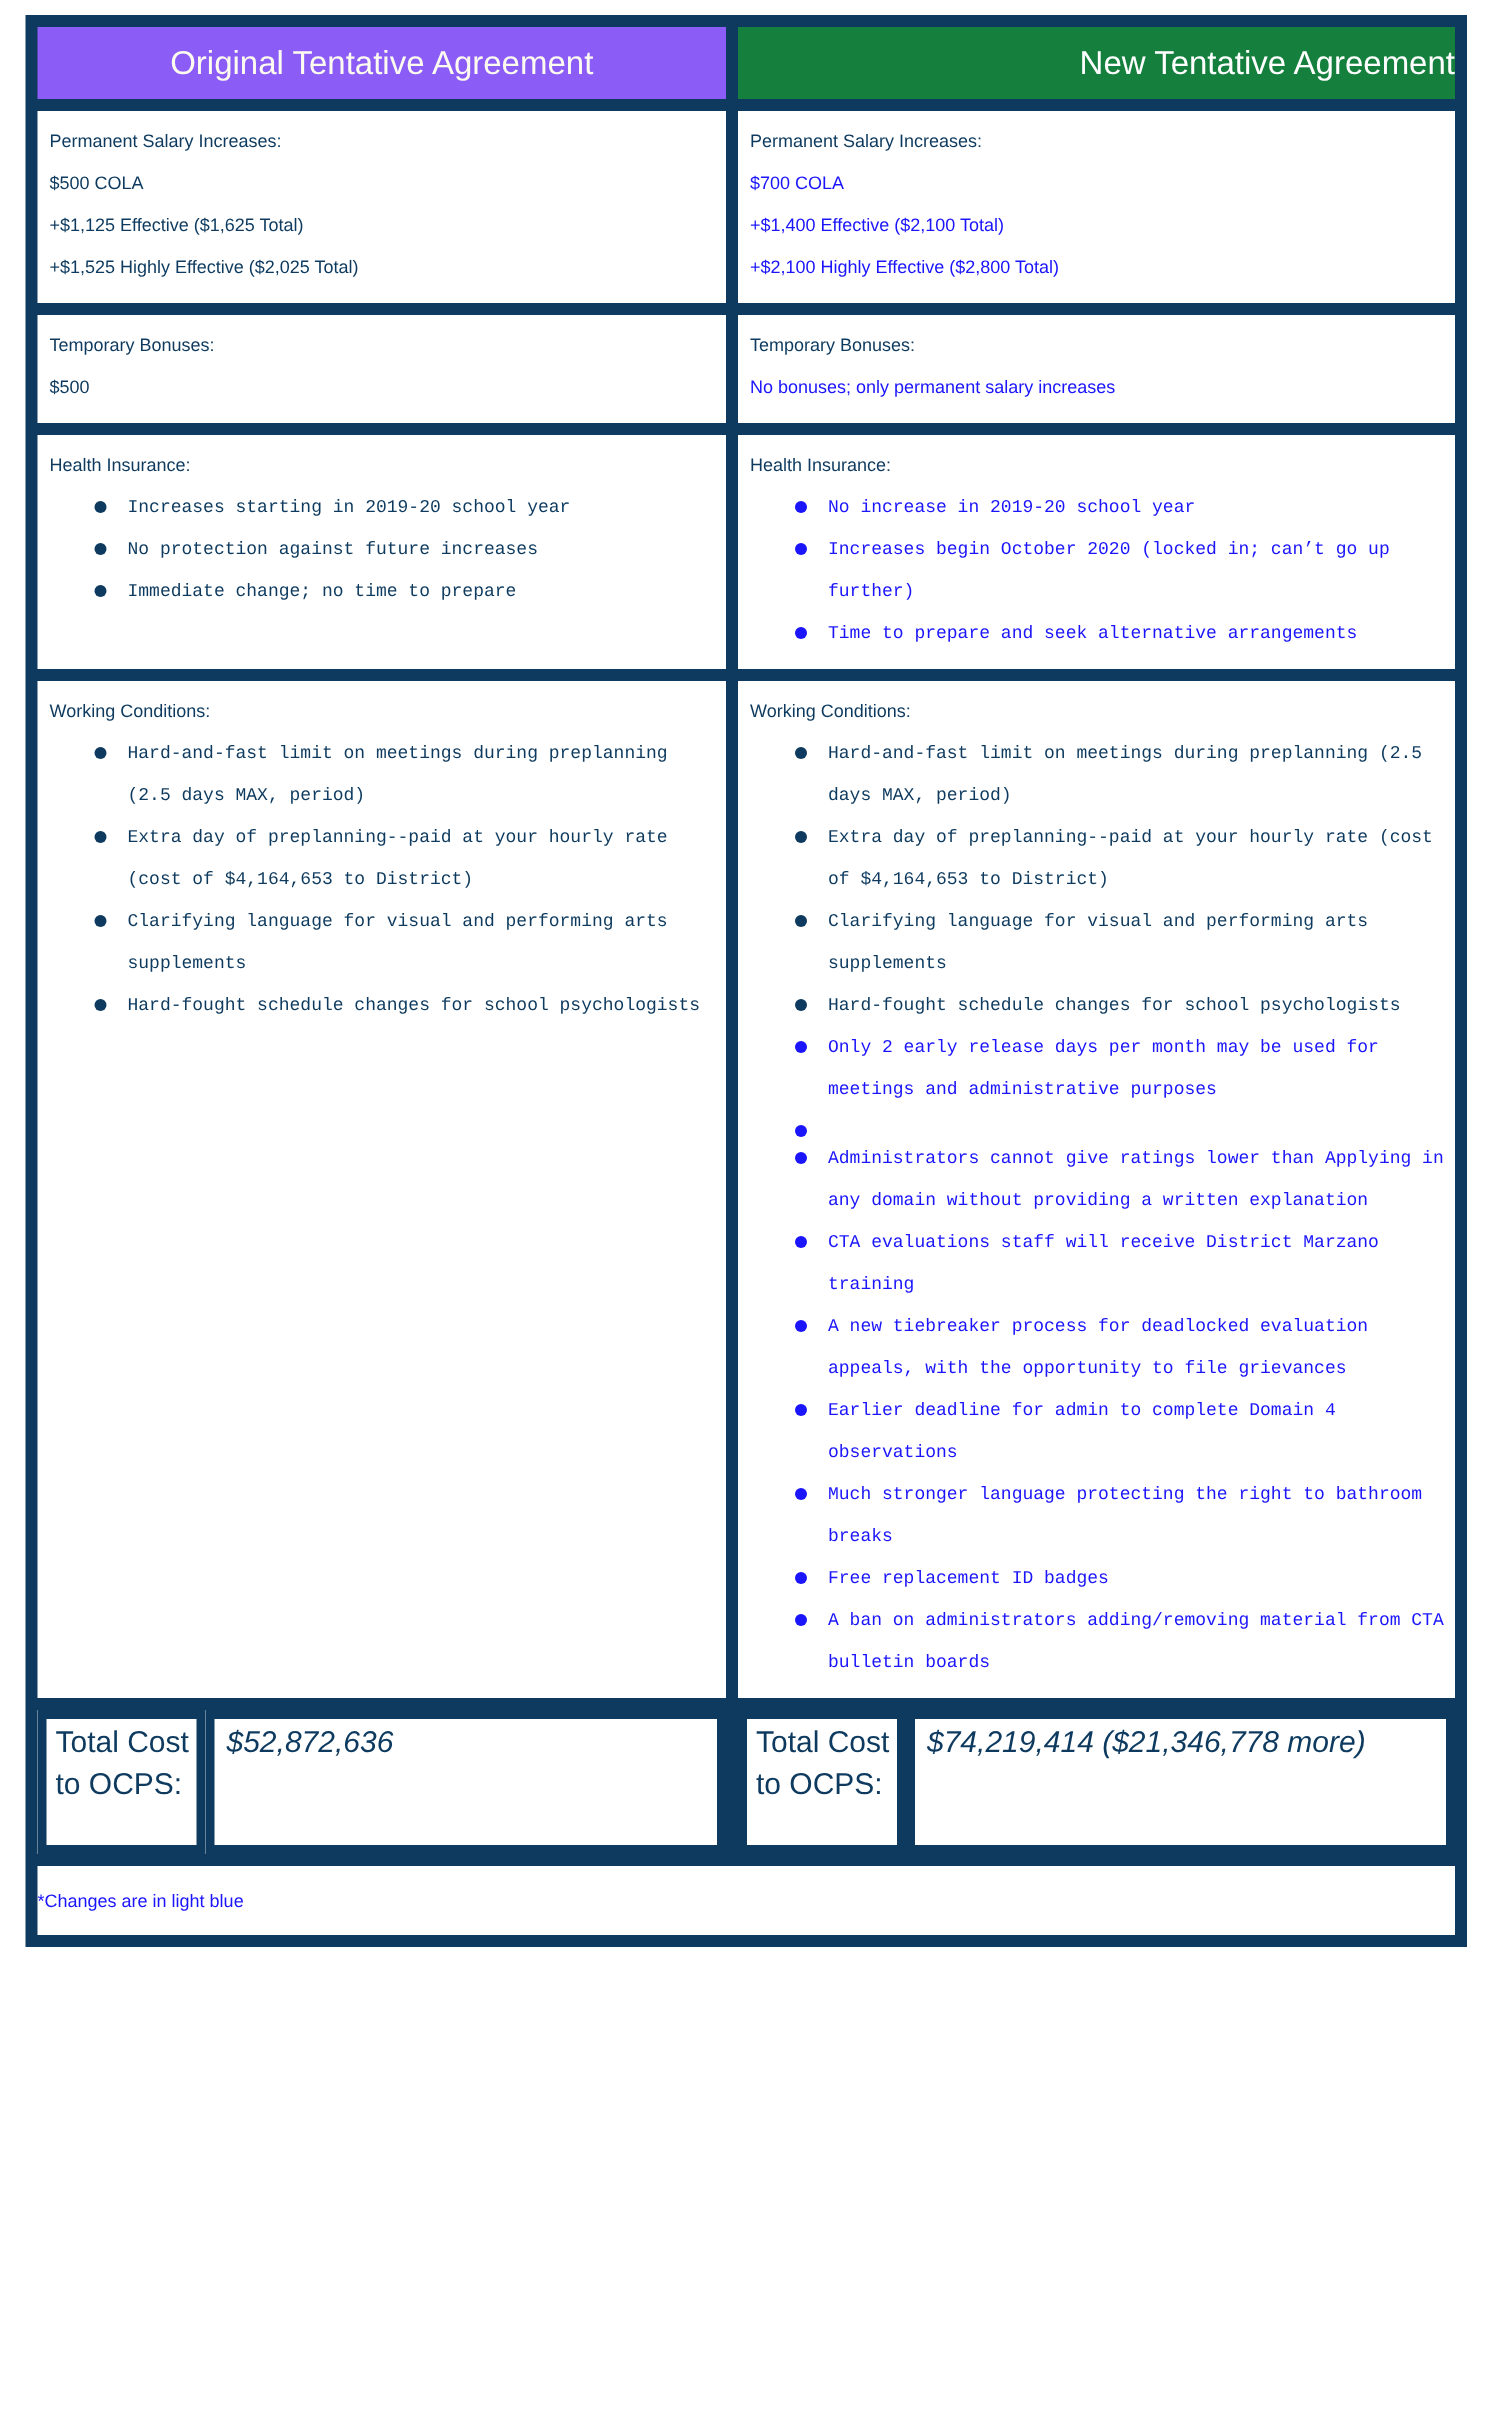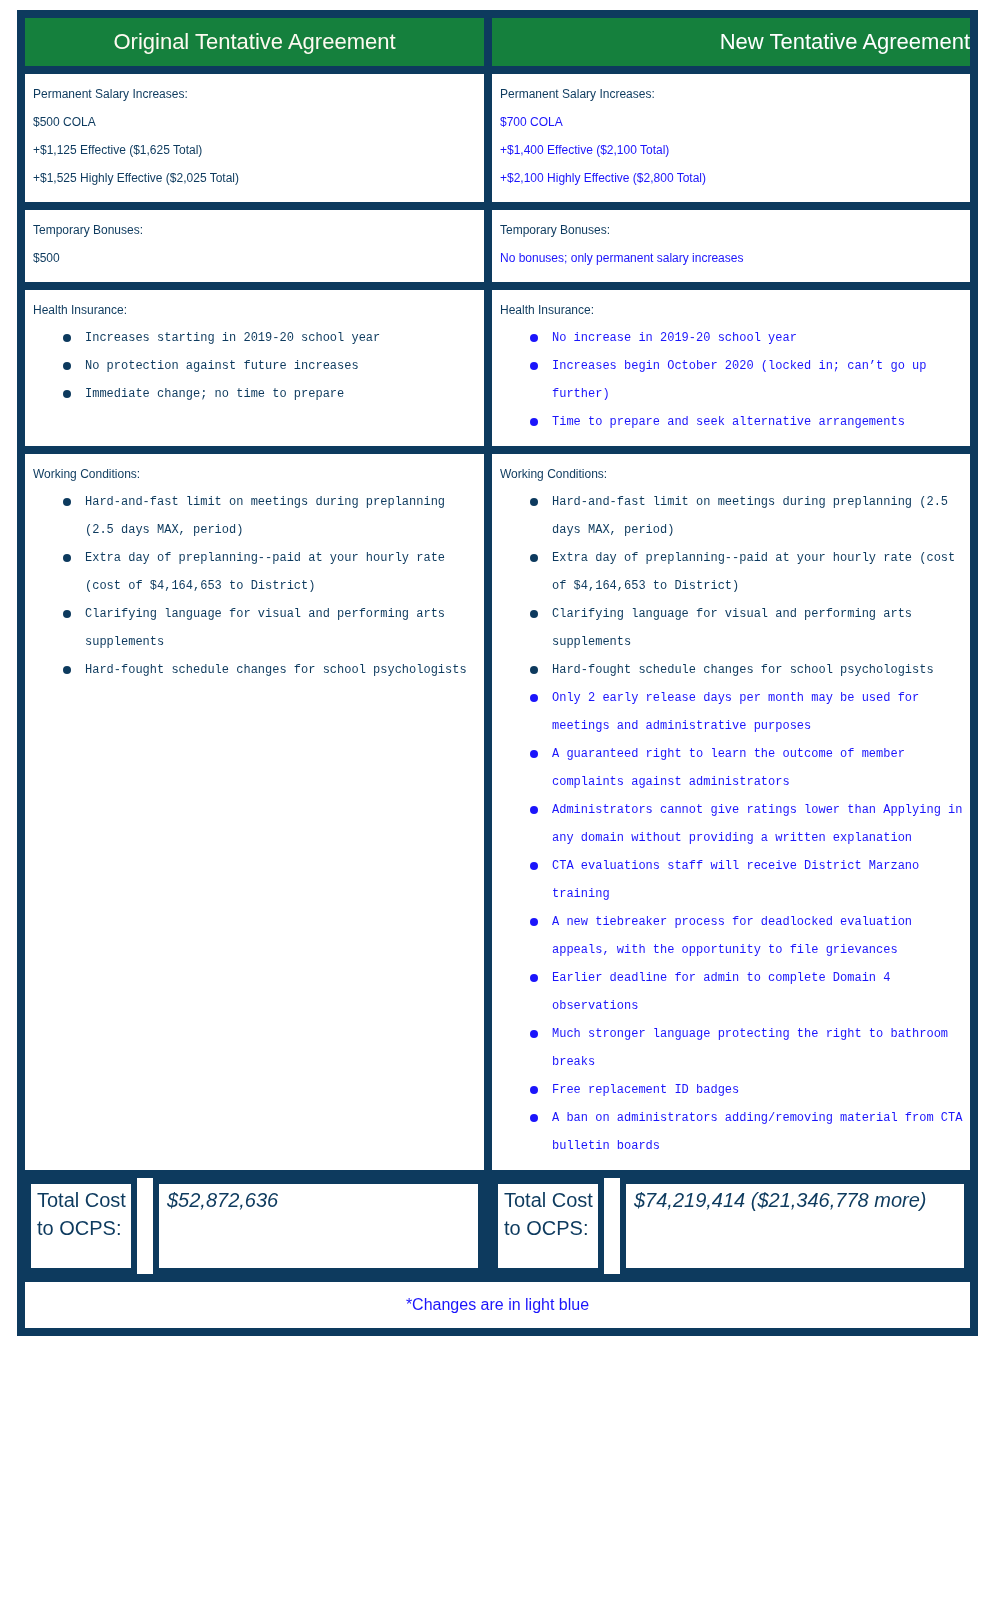--- a/index.html
+++ b/index.html
@@ -35,21 +35,21 @@
   }
   .header-cell {
     display: flex;
     align-items: center;
     justify-content: center;
     height: 48px;
     font-size: 22px;
     color: #fdfaf0;
     padding: 0;
   }
-  .header-original { background: #15803d; }
+  .header-original { background: #8b5cf6; }
   .header-new { background: #15803d; color: #ffffff; justify-content: flex-end; }
 
   .row-title { color: #0d3a5e; }
   .line-row { color: #0d3a5e; }
   .bullet-row {
     display: flex;
     padding-left: 30px;
     color: #0d3a5e;
   }
   .bullet-dot {
@@ -60,21 +60,21 @@
     margin: 10px 14px 0 0;
     flex: none;
   }
   .bullet-text { flex: 1; font-family: Liberation Mono, monospace; }
   .changed { color: #1b15fb; }
 
   .totals-cell {
     background: #ffffff;
     padding: 0;
     display: flex;
-    gap: 16px;
+    gap: 0;
     align-items: stretch;
   }
   .total-box {
     border: 6px solid #0d3a5e;
     background: #ffffff;
     box-sizing: border-box;
     font-size: 20px;
     line-height: 28px;
     color: #0d3a5e;
   }
@@ -86,22 +86,21 @@
   }
   .total-value-box {
     flex: 1;
     padding: 2px 6px 2px 8px;
     min-height: 96px;
     font-style: italic;
   }
   .footnote-cell {
     grid-column: 1 / -1;
     background: #ffffff;
-    text-align: center;
-    font-size: 16px;
+    font-size: 12px;
     line-height: 28px;
     padding: 9px 0;
     color: #1b15fb;
   }
 </style>
 </head>
 <body>
 
 <div class="agreement-table">
 
@@ -199,21 +198,20 @@
       <div class="bullet-row">
         <span class="bullet-dot"></span>
         <span class="bullet-text">Hard-fought schedule changes for school psychologists</span>
       </div>
       <div class="bullet-row changed">
         <span class="bullet-dot"></span>
         <span class="bullet-text">Only 2 early release days per month may be used for meetings and administrative purposes</span>
       </div>
       <div class="bullet-row changed">
         <span class="bullet-dot"></span>
-        <span class="bullet-text">A guaranteed right to learn the outcome of member complaints against administrators</span>
       </div>
       <div class="bullet-row changed">
         <span class="bullet-dot"></span>
         <span class="bullet-text">Administrators cannot give ratings lower than Applying in any domain without providing a written explanation</span>
       </div>
       <div class="bullet-row changed">
         <span class="bullet-dot"></span>
         <span class="bullet-text">CTA evaluations staff will receive District Marzano training</span>
       </div>
       <div class="bullet-row changed">

